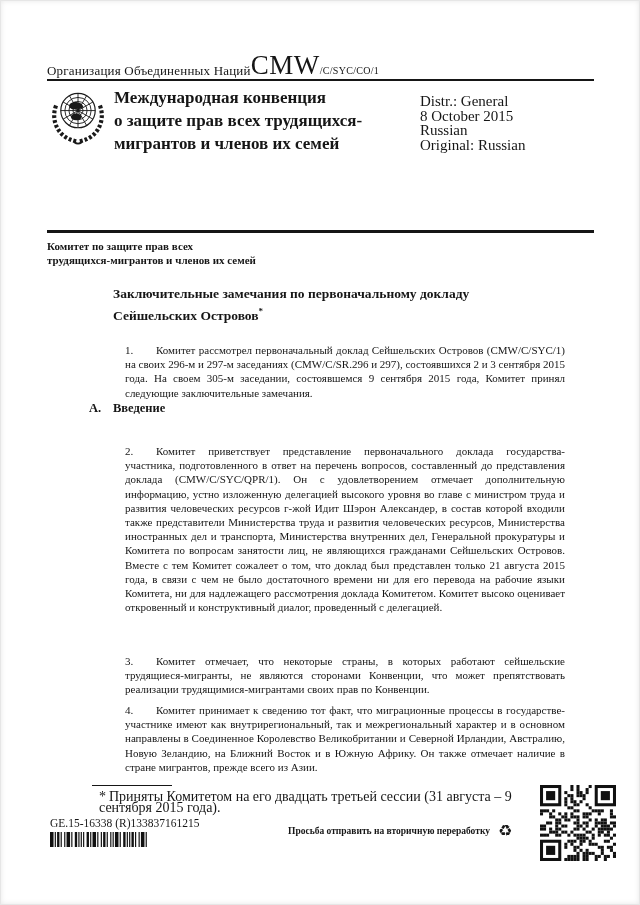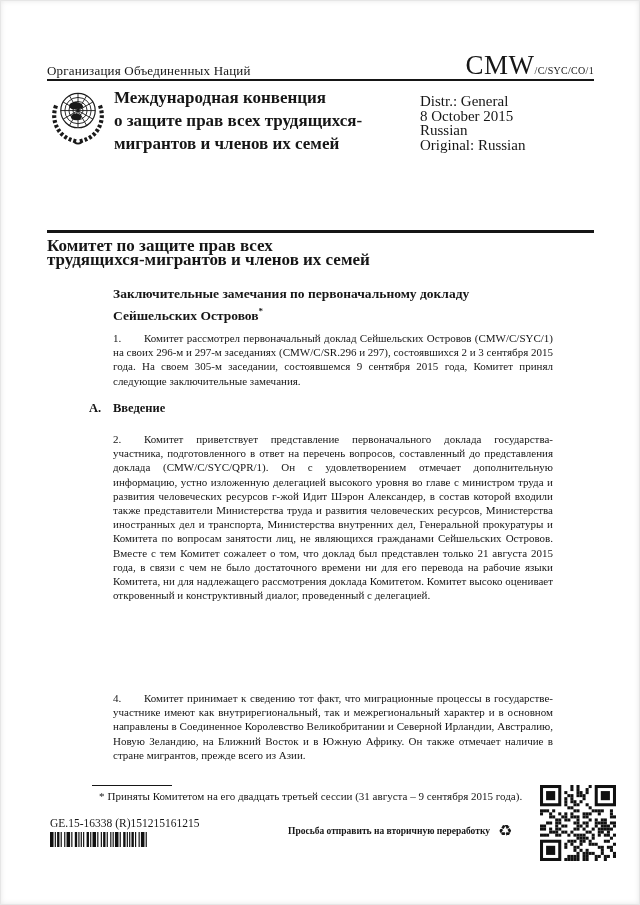--- a/index.html
+++ b/index.html
@@ -1,46 +1,46 @@
 <!DOCTYPE html>
 <html><head>
 <meta charset="utf-8">
 <style>
   html,body{margin:0;padding:0;background:#ffffff;}
   body{width:640px;height:905px;font-family:"Liberation Serif","DejaVu Serif",serif;color:#161616;}
   .page{position:relative;width:640px;height:905px;background:#fff;overflow:hidden;
         box-shadow:inset 0 0 0 1px #e6e6e6, inset 0 0 6px rgba(0,0,0,.12);}
   
-  .org-row{position:absolute;left:47px;top:52px;width:547px;display:flex;justify-content:space-between;align-items:flex-end;}
+  .org-row{position:absolute;left:47px;top:52px;width:547px;display:flex;align-items:flex-end;}
   .org-name{font-size:13px;letter-spacing:.2px;}
   .symbol-wrap{display:flex;align-items:baseline;}
   .symbol-main{font-size:27px;letter-spacing:.5px;line-height:1;}
   .symbol-suffix{font-size:10px;letter-spacing:.3px;}
   .rule-thin{position:absolute;left:47px;top:79px;width:547px;height:2px;background:#161616;}
   
   .emblem{position:absolute;left:49px;top:84px;width:58px;height:64px;}
   .conv-title{position:absolute;left:114px;top:86px;width:310px;font-weight:bold;font-size:17px;line-height:23px;white-space:pre-line;}
   .distr-block{position:absolute;left:420px;top:94px;font-size:15px;line-height:14.5px;}
   .rule-thick{position:absolute;left:47px;top:230px;width:547px;height:3px;background:#161616;}
   
-  .committee{position:absolute;left:47px;top:239px;font-weight:bold;font-size:17px;line-height:14px;white-space:pre-line;}
+  .committee{position:absolute;left:47px;top:239px;font-weight:bold;font-size:11px;line-height:14px;white-space:pre-line;}
   .doc-title{position:absolute;left:113px;top:285px;width:430px;font-weight:bold;font-size:13.5px;line-height:17.5px;}
   .doc-title sup{font-size:9px;}
   
-  .bodypara{position:absolute;left:113px;width:440px;font-size:11px;line-height:14.2px;text-align:justify;margin:0;}
+  .bodypara{position:absolute;left:113px;width:440px;font-size:11px;line-height:14.2px;text-align:justify;margin:12px;}
   .pnum{display:inline-block;width:31px;}
   .para-1{top:331px;}
   .para-2{top:432px;}
   .para-3{top:642px;}
   .para-4{top:691px;}
   .section-a{position:absolute;left:89px;top:401px;display:flex;font-weight:bold;font-size:12.5px;}
   .section-letter{display:inline-block;width:24px;}
   
   .fn-rule{position:absolute;left:92px;top:785px;width:80px;height:1px;background:#161616;}
-  .footnote{position:absolute;left:99px;top:791px;width:430px;font-size:11px;line-height:11px;font-family:Liberation Serif, serif;}
+  .footnote{position:absolute;left:99px;top:791px;width:430px;font-size:14px;line-height:11px;font-family:Liberation Serif, serif;}
   .fn-marker{margin-right:3px;}
   .ge-line{position:absolute;left:50px;top:817px;font-size:11.5px;}
   .ge-line span{}
   .barcode{position:absolute;left:50px;top:832px;width:98px;height:15px;}
   .recycle-line{position:absolute;left:288px;top:823px;width:250px;display:flex;align-items:center;gap:8px;}
   .recycle-text{font-weight:bold;font-size:9.5px;}
   .recycle-glyph{font-family:"DejaVu Sans",sans-serif;font-size:16px;line-height:1;}
   .qr{position:absolute;left:540px;top:785px;width:76px;height:76px;}
 </style>
 </head>
@@ -100,31 +100,34 @@
   </p>
 
   <div class="section-a">
     <span class="section-letter">А.</span>
     <span>Введение</span>
   </div>
 
   <p class="bodypara para-2">
     <span class="pnum">2.</span><span>Комитет приветствует представление первоначального доклада государства-участника, подготовленного в ответ на перечень вопросов, составленный до представления доклада (CMW/C/SYC/QPR/1). Он с удовлетворением отмечает дополнительную информацию, устно изложенную делегацией высокого уровня во главе с министром труда и развития человеческих ресурсов г-жой Идит Шэрон Александер, в состав которой входили также представители Министерства труда и развития человеческих ресурсов, Министерства иностранных дел и транспорта, Министерства внутренних дел, Генеральной прокуратуры и Комитета по вопросам занятости лиц, не являющихся гражданами Сейшельских Островов. Вместе с тем Комитет сожалеет о том, что доклад был представлен только 21 августа 2015 года, в связи с чем не было достаточного времени ни для его перевода на рабочие языки Комитета, ни для надлежащего рассмотрения доклада Комитетом. Комитет высоко оценивает откровенный и конструктивный диалог, проведенный с делегацией.</span>
   </p>
+  <p class="bodypara para-3">
+    <span class="pnum">3.</span><span>Комитет отмечает, что некоторые страны, в которых работают сейшельские трудящиеся-мигранты, не являются сторонами Конвенции, что может препятствовать реализации трудящимися-мигрантами своих прав по Конвенции.</span>
+  </p>
   <p class="bodypara para-4">
     <span class="pnum">4.</span><span>Комитет принимает к сведению тот факт, что миграционные процессы в государстве-участнике имеют как внутрирегиональный, так и межрегиональный характер и в основном направлены в Соединенное Королевство Великобритании и Северной Ирландии, Австралию, Новую Зеландию, на Ближний Восток и в Южную Африку. Он также отмечает наличие в стране мигрантов, прежде всего из Азии.</span>
   </p>
 
   <div class="fn-rule"></div>
   <div class="footnote">
     <span class="fn-marker">*</span><span>Приняты Комитетом на его двадцать третьей сессии (31 августа – 9 сентября 2015 года).</span>
   </div>
 
   <div class="ge-line">
-    <span>GE.15-16338 (R)</span><span>151215</span><span>161215</span>
+    <span>GE.15-16338 (R)</span><span>133837</span><span>161215</span>
   </div>
   <div class="barcode"><svg width="98" height="15" viewBox="0 0 83 15" preserveAspectRatio="none" fill="#111">
         <rect x="0" y="0" width="3" height="15"></rect>
         <rect x="4" y="0" width="1" height="15"></rect>
         <rect x="6" y="0" width="2" height="15"></rect>
         <rect x="9" y="0" width="1" height="15"></rect>
         <rect x="12" y="0" width="1" height="15"></rect>
         <rect x="14" y="0" width="3" height="15"></rect>
         <rect x="18" y="0" width="1" height="15"></rect>
         <rect x="21" y="0" width="2" height="15"></rect>

